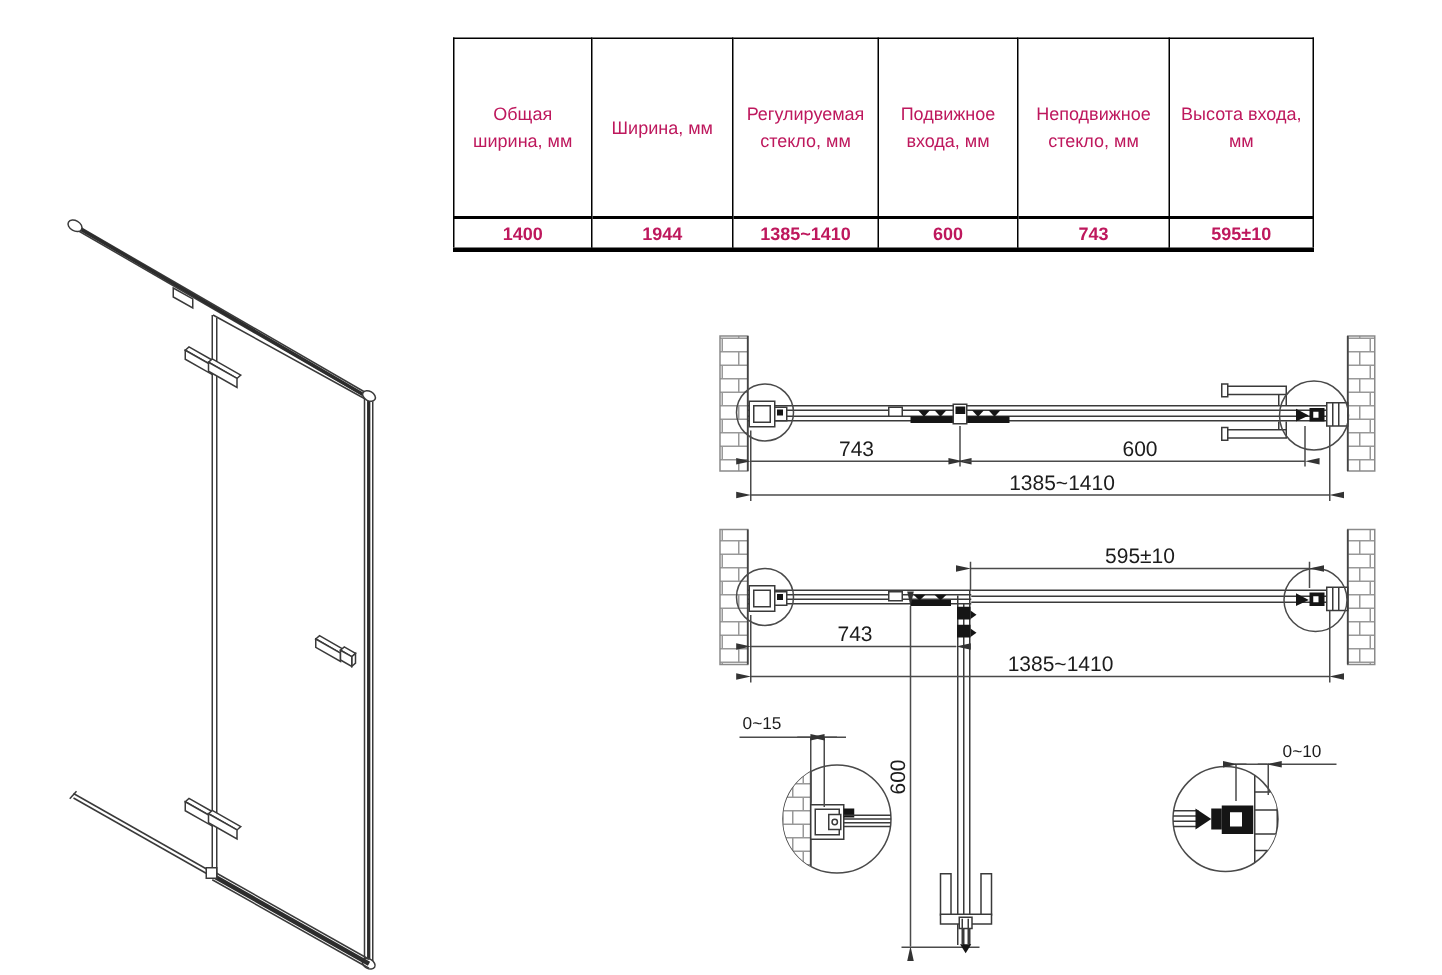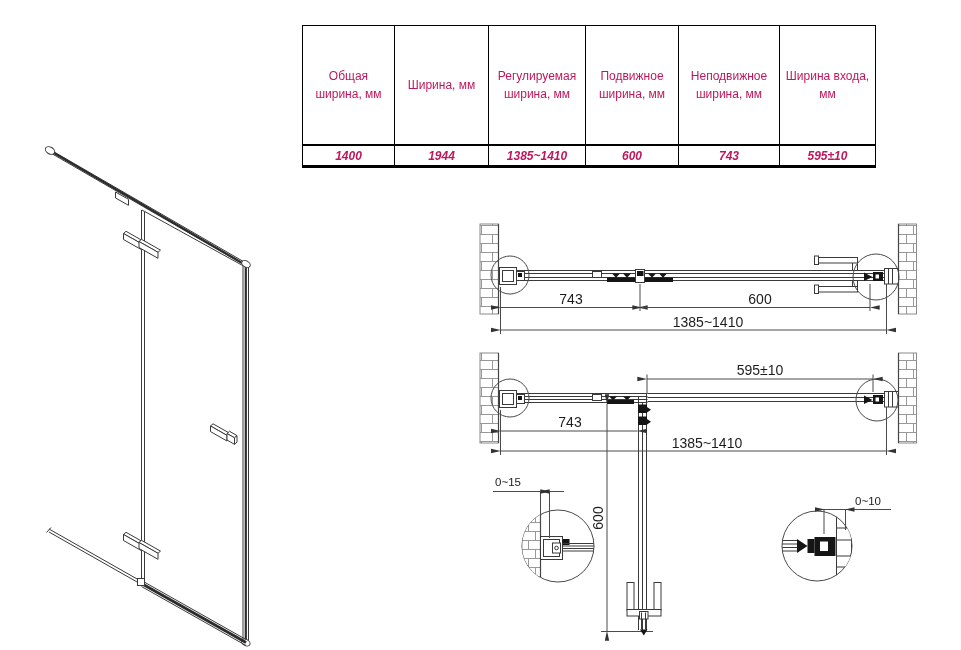--- a/index.html
+++ b/index.html
@@ -4,21 +4,21 @@
 <style>
   html,body { margin:0; padding:0; background:#fff; }
   .canvas { position:relative; width:961px; height:650px; background:#fff; overflow:hidden;
             font-family:"Liberation Sans", sans-serif; }
   table.spec { position:absolute; left:302px; top:25px; border-collapse:collapse; table-layout:fixed;
                background:#fff; font-size:12px; color:#be185d;
                border:1.5px solid #000; border-bottom:3px solid #000;padding-left:16px; }
   table.spec th { font-weight:normal; height:118px; border:1px solid #000; vertical-align:middle;
                   text-align:center; padding:0 5px; line-height:1.5; }
   table.spec td { height:19px; border:1px solid #000; border-top:2px solid #000;
-                  text-align:center; font-weight:bold; padding:0 2px;font-style:italic; }
+                  text-align:center; font-weight:bold; padding:0 2px; }
   svg.draw { position:absolute; left:0; top:0; }
   .ln   { stroke:#3a3a3a; stroke-width:1; fill:none; }
   .ln2  { stroke:#2c2c2c; stroke-width:2.2; fill:none; }
   .ln3  { stroke:#2c2c2c; stroke-width:3; fill:none; }
   .wh   { fill:#fff; stroke:#3a3a3a; stroke-width:1; }
   .blk  { fill:#151515; stroke:none; }
   .dim  { stroke:#4a4a4a; stroke-width:1; fill:none; }
   .callout { stroke:#4a4a4a; stroke-width:1; fill:none; }
   .wall { fill:url(#brick); stroke:#8a8a8a; stroke-width:1; }
   .wface{ stroke:#444; stroke-width:1.2; fill:none; }
@@ -36,24 +36,24 @@
         <col style="width:94px">
         <col style="width:97px">
       <col style="width:93px">
         <col style="width:101px">
         <col style="width:96px">
     </colgroup>
     <tbody>
         <tr>
       <th>Общая ширина, мм</th>
       <th>Ширина, мм</th>
-      <th>Регулируемая ширина, мм</th>
-      <th>Подвижное ширина, мм</th>
-      <th>Неподвижное ширина, мм</th>
-      <th>Ширина входа, мм</th>
+      <th>Регулируемая стекло, мм</th>
+      <th>Подвижное входа, мм</th>
+      <th>Неподвижное стекло, мм</th>
+      <th>Высота входа, мм</th>
     </tr>
     <tr>
       <td>1400</td>
       <td>1944</td>
       <td>1385~1410</td>
       <td>600</td>
       <td>743</td>
       <td>595±10</td>
     </tr>
   </tbody>

